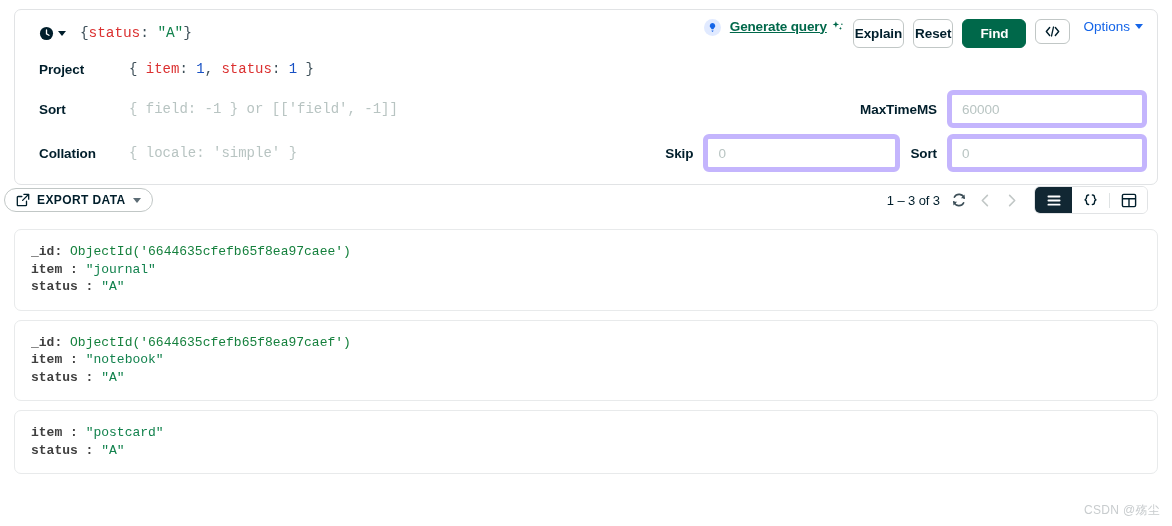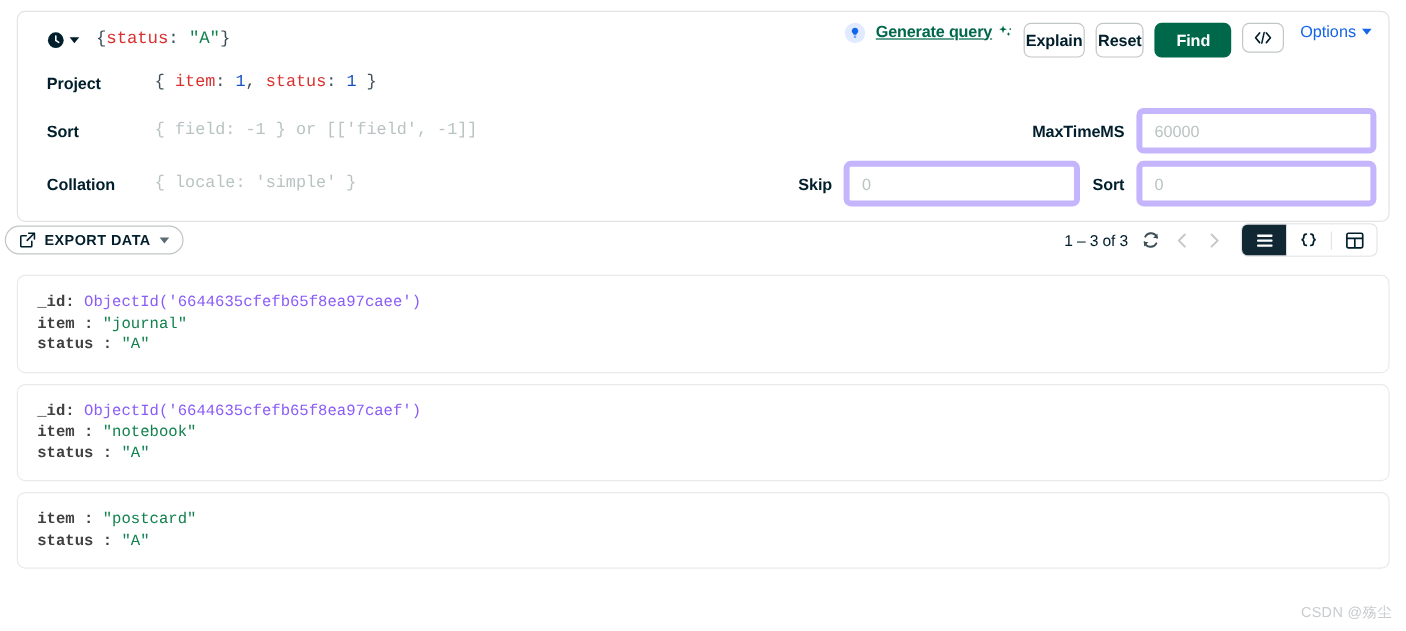--- a/index.html
+++ b/index.html
@@ -276,21 +276,21 @@
   .doc-card + .doc-card { margin-top: 9px; }
   .doc-line {
     font-size: 13px;
     line-height: 17.5px;
     white-space: pre;
   }
   .fkey {
     color: #404040;
     font-weight: bold;
   }
-  .val-oid { color: #8b5cf6; }
+  .val-oid { color: #15803d; }
   .val-str { color: #12824d; }
 
   
   .watermark {
     position: absolute;
     right: 12px;
     bottom: 7px;
     font-size: 12px;
     color: #c8ccce;
     letter-spacing: 0.3px;

